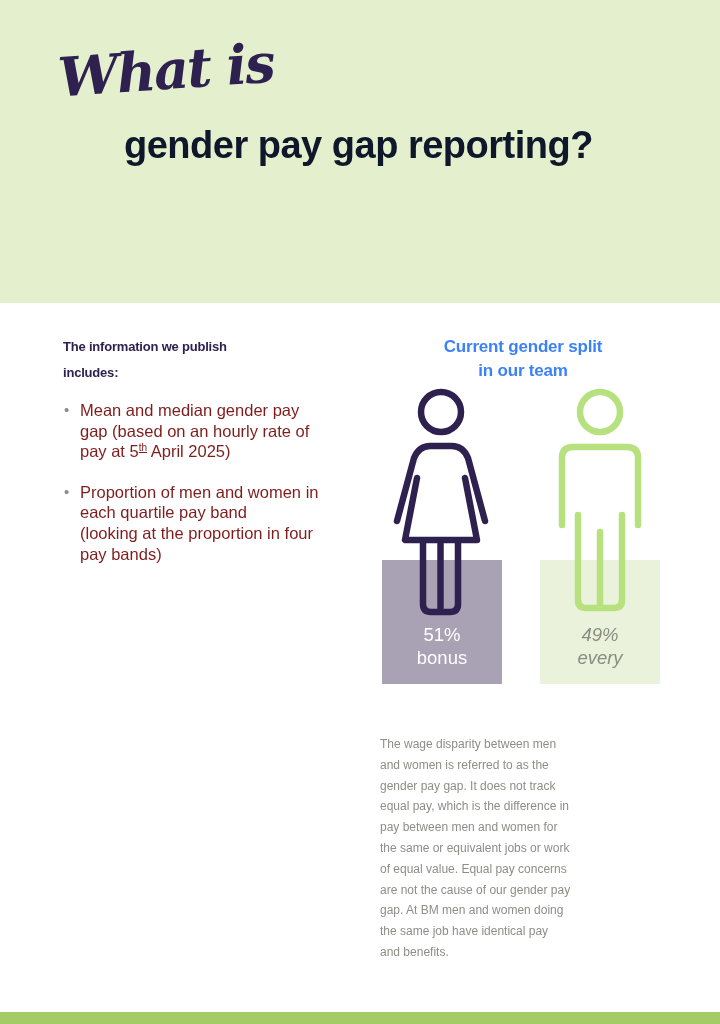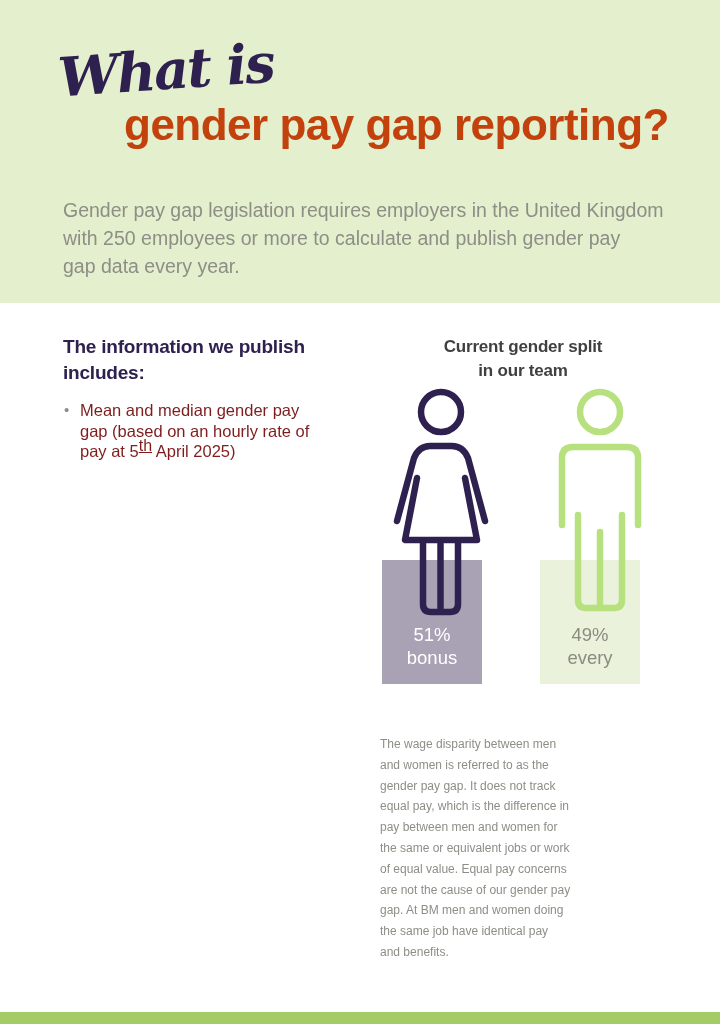--- a/index.html
+++ b/index.html
@@ -29,41 +29,41 @@
     font-family: "DejaVu Serif", serif;
     font-style: italic;
     font-weight: bold;
     font-size: 54px;
     color: #2e2150;
     transform: rotate(-4deg);
     letter-spacing: -2px;
   }
   .main-title {
     position: absolute;
-    left: 124px; top: 100px;
-    font-size: 44px;
+    left: 124px; top: 124px;
+    font-size: 38px;
     font-weight: 700;
     letter-spacing: -0.5px;
-    color: #c2410c;
+    color: #0f172a;
   }
   .intro {
     position: absolute;
     left: 63px; top: 196px;
     width: 615px;
     font-size: 19.5px;
     line-height: 28px;
     color: #8d8e86;
   }
 
   
   .info-heading {
     position: absolute;
     left: 63px; top: 334px;
     width: 300px;
-    font-size: 19px;
+    font-size: 13px;
     line-height: 26px;
     font-weight: 700;
     letter-spacing: -0.2px;
     color: #2e2150;
   }
   .info-list {
     position: absolute;
     left: 63px; top: 400px;
     width: 310px;
     list-style: none;
@@ -77,59 +77,59 @@
     color: #7f1d1d;
   }
   .info-list li::before {
     content: "\2022";
     position: absolute;
     left: 1px; top: 0;
     font-size: 15px;
     color: #8d8e86;
   }
   .info-list sup {
-    font-size: 16px;
+    font-size: 10px;
     vertical-align: super;
     line-height: 0;
     text-decoration: underline;
   }
 
   
   .split-title {
     position: absolute;
     left: 392px; top: 335px;
     width: 262px;
     text-align: center;
     font-size: 17px;
     line-height: 24px;
     font-weight: 700;
     letter-spacing: -0.2px;
-    color: #404040;
+    color: #3b82f6;
   }
   .stat-box {
     position: absolute;
     top: 560px;
-    width: 100px; height: 124px;
+    width: 120px; height: 124px;
     display: flex;
     flex-direction: column;
     justify-content: flex-end;
     align-items: center;
     padding-bottom: 15px;
     z-index: 1;
   }
   .stat-box .pct, .stat-box .lbl {
     font-size: 18.5px;
     line-height: 23px;
     font-weight: 400;
     text-align: center;
   }
   .box-female { left: 382px; background: #a8a2b4; }
   .box-female .pct, .box-female .lbl { color: #ffffff; }
   .box-male { left: 540px; background: #eaf2dc; }
-  .box-male .pct, .box-male .lbl { color: #8b8c80; }
+  .box-male .pct, .box-male .lbl { color: #8b8c80; font-style: italic; }
 
   .person-svg {
     position: absolute;
     top: 386px;
     width: 120px; height: 250px;
     z-index: 2;
   }
   .svg-female { left: 383px; }
   .svg-male { left: 540px; }
 
@@ -152,26 +152,26 @@
   }
 </style>
 </head>
 <body>
 
 <div class="page">
 
   <header class="hero">
     <div class="script-title">What is</div>
     <h1 class="main-title">gender pay gap reporting?</h1>
-    <p class="intro">Gender pay gap legislation requires employers in the United Kingdom<br>with 250 employees or more to calculate and publish gender pay<br>gap data every year.</p>
   </header>
 
   <h2 class="info-heading">The information we publish<br>includes:</h2>
   <ul class="info-list">
       <li>Mean and median gender pay<br>gap (based on an hourly rate of<br>pay at 5<sup>th</sup> April 2025)</li>
+      <li>Proportion of men and women in<br>each quartile pay band<br>(looking at the proportion in four<br>pay bands)</li>
     </ul>
 
   <h3 class="split-title">Current gender split<br>in our team</h3>
 
   <div class="stat-box box-female">
     <div class="pct">51%</div>
     <div class="lbl">bonus</div>
   </div>
   <div class="stat-box box-male">
     <div class="pct">49%</div>

